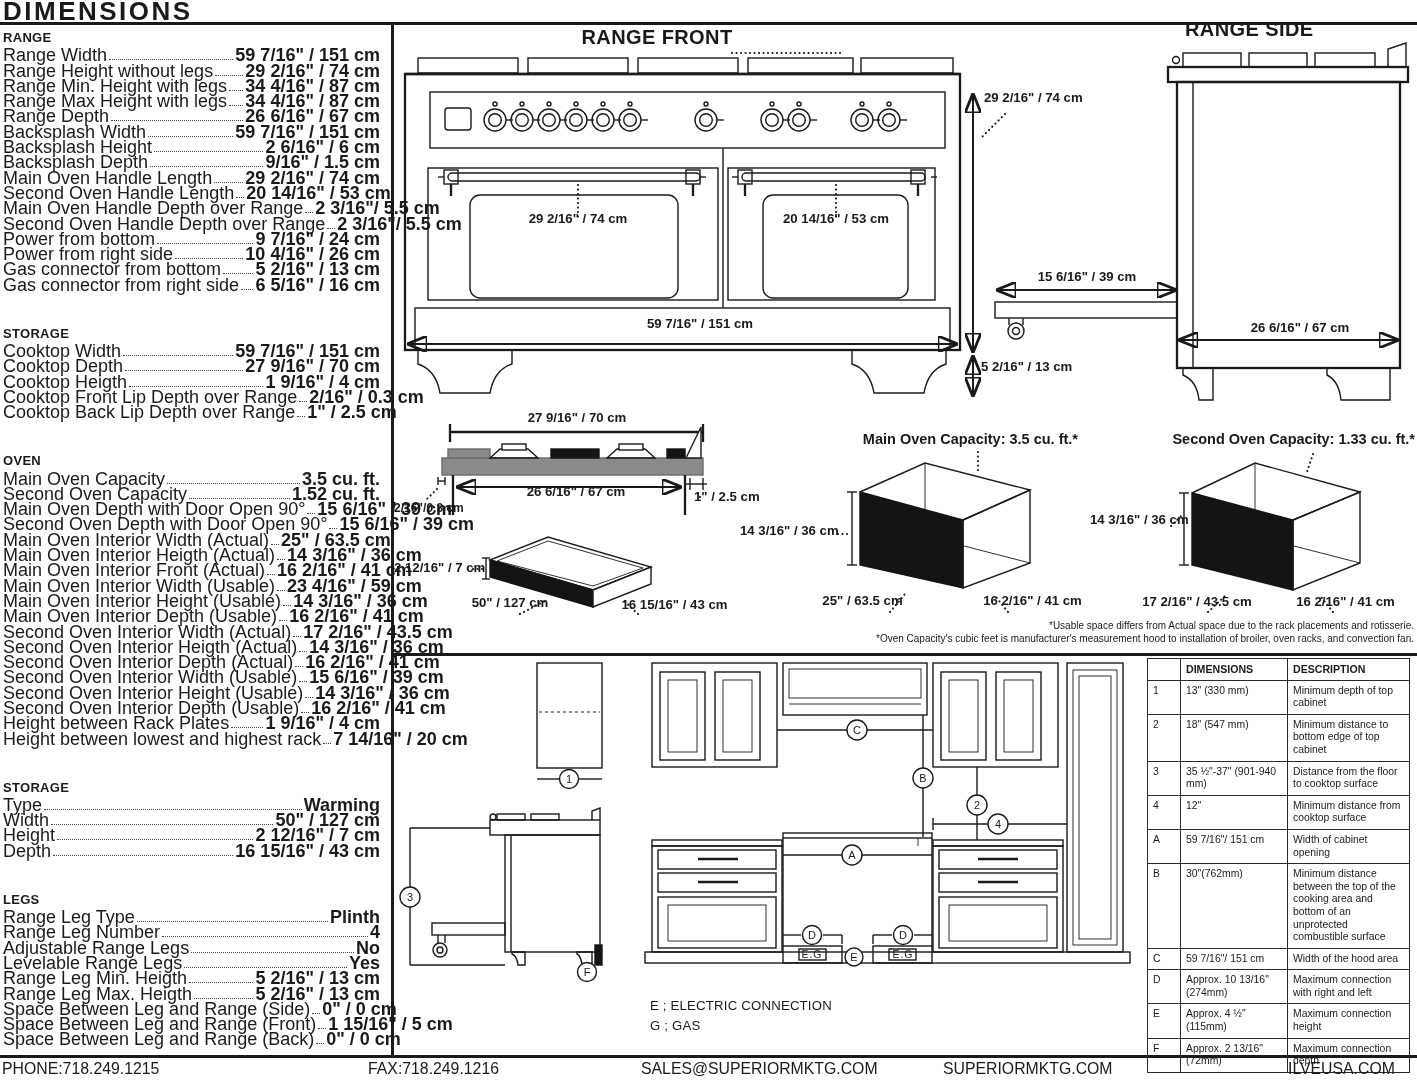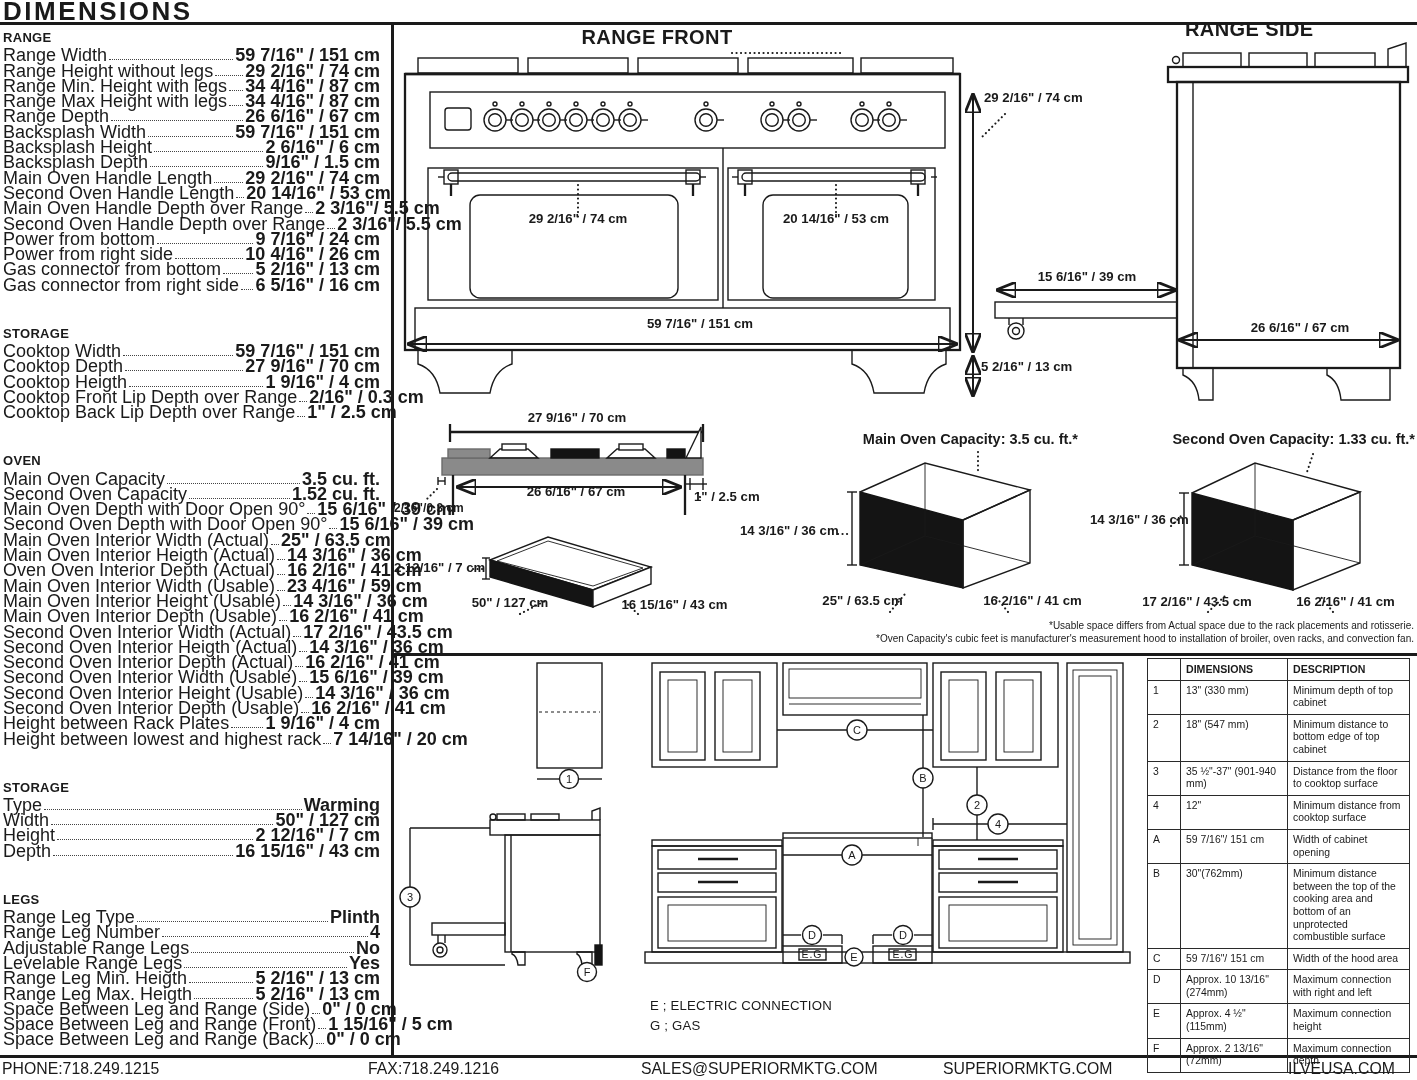--- a/index.html
+++ b/index.html
@@ -197,21 +197,21 @@
           <span class="spec-label">Main Oven Interior Width (Actual)</span>
           <span class="leader"></span>
           <span class="spec-value">25" / 63.5 cm</span>
         </div>
         <div class="spec-row">
           <span class="spec-label">Main Oven Interior Heigth (Actual)</span>
           <span class="leader"></span>
           <span class="spec-value">14 3/16" / 36 cm</span>
         </div>
         <div class="spec-row">
-          <span class="spec-label">Oven Oven Interior Depth (Actual)</span>
+          <span class="spec-label">Main Oven Interior Front (Actual)</span>
           <span class="leader"></span>
           <span class="spec-value">16 2/16" / 41 cm</span>
         </div>
         <div class="spec-row">
           <span class="spec-label">Main Oven Interior Width (Usable)</span>
           <span class="leader"></span>
           <span class="spec-value">23 4/16" / 59 cm</span>
         </div>
         <div class="spec-row">
           <span class="spec-label">Main Oven Interior Height (Usable)</span>

